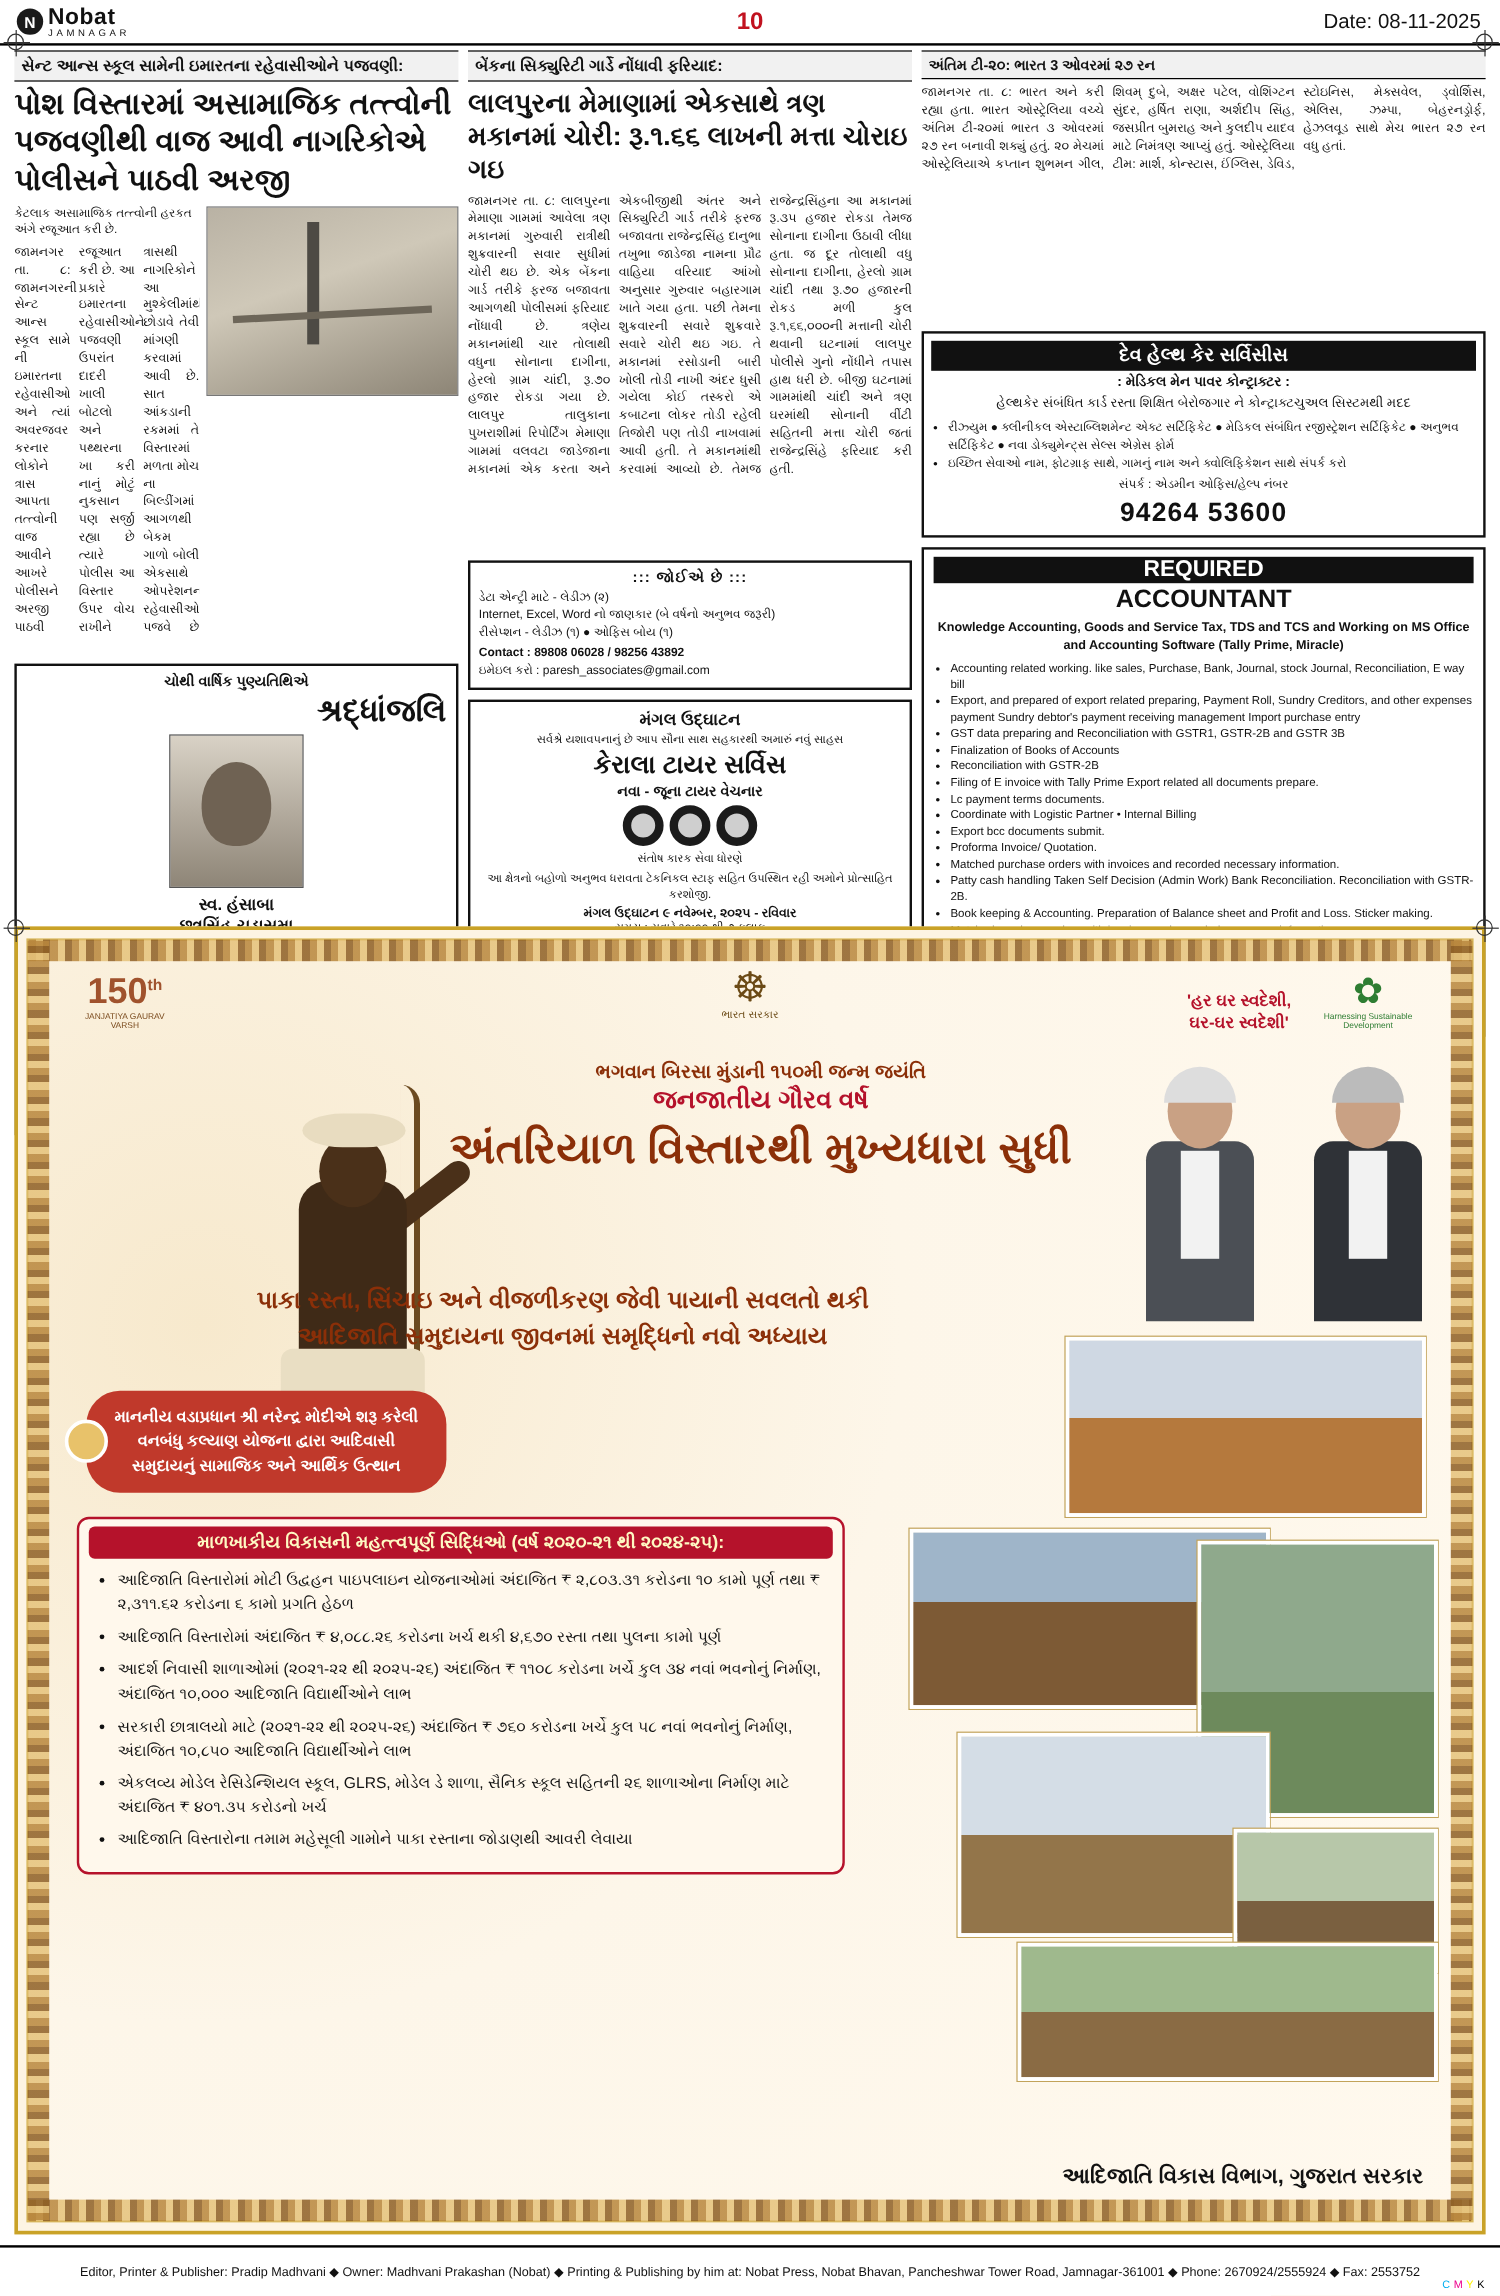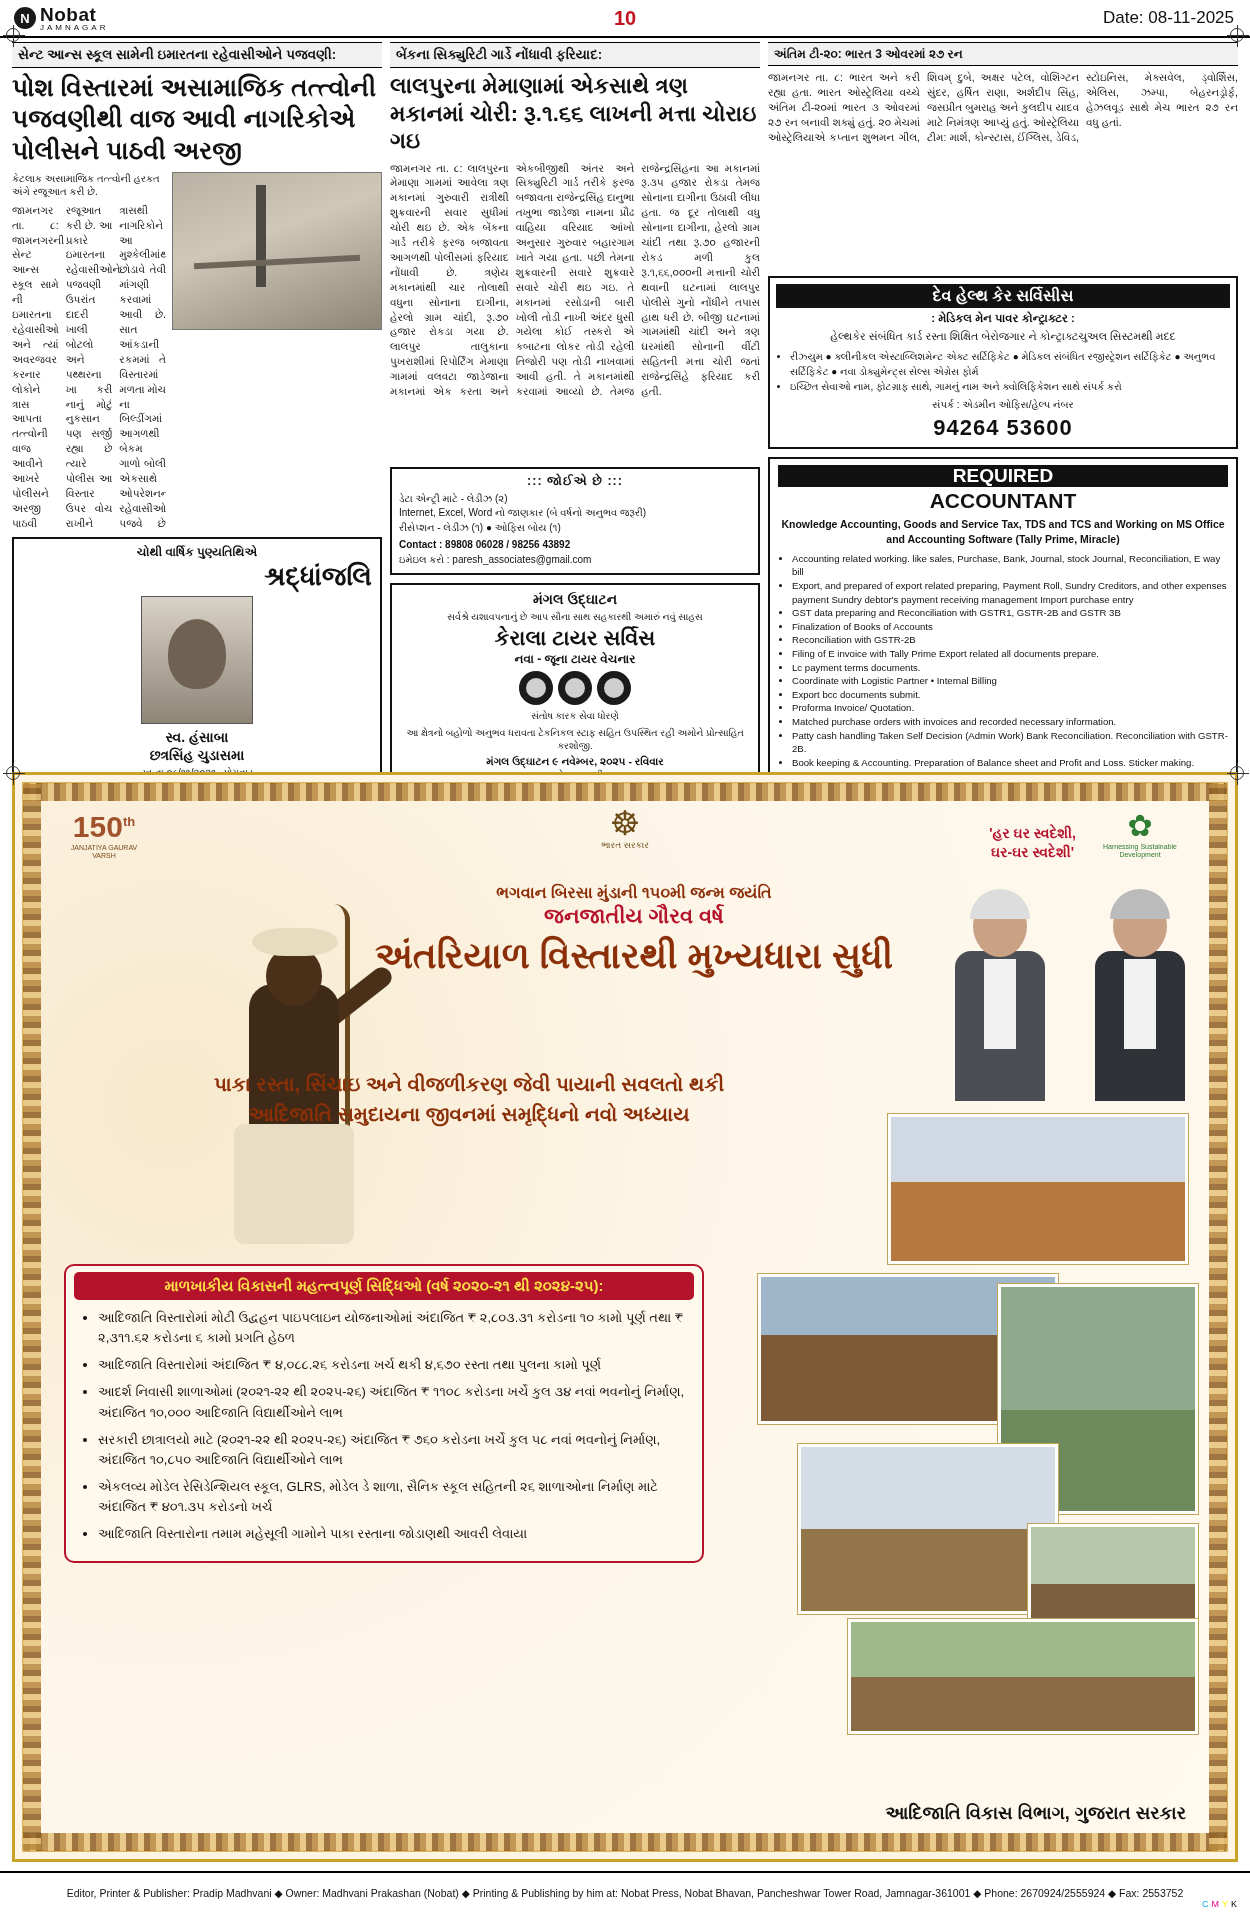--- a/index.html
+++ b/index.html
@@ -68,21 +68,21 @@
     background:#6d6659; transform:rotate(-3deg);
   }
   .photo:before{
     content:""; position:absolute; left:40%; top:8%; width:10px; height:65%;
     background:#4d4a44;
   }
   .caption { font-size:10px; line-height:1.35; }
 
   
   .obit {
-    border:2px solid #111; margin-top:4px; padding:6px 8px 10px;
+    border:2px solid #111; margin-top:20px; padding:6px 8px 10px;
     text-align:center; background:#fff; position:relative;
   }
   .obit .t1{font-size:12px;font-weight:bold;}
   .obit .t2{font-size:26px;font-weight:bold;margin:2px 0 4px;text-align:right;}
   .obit-portrait{
     width:112px;height:128px;margin:2px auto 4px;border:1px solid #555;
     background:linear-gradient(180deg,#d9d2c6,#8e8577);
     position:relative; overflow:hidden;
   }
   .obit-portrait:after{
@@ -223,21 +223,21 @@
   .pill-deco{
     position:absolute;left:-18px;top:50%;margin-top:-18px;width:36px;height:36px;
     border-radius:50%;background:#e8c26a;border:3px solid #fff;
   }
 
   .achv{
     position:absolute;left:40px;top:480px;width:640px;
     border:2px solid #b5122b;border-radius:10px;background:#fff8ec;padding:10px 14px;
   }
   .achv .h{
-    background:#b5122b;color:#fde047;font-size:15px;font-weight:bold;text-align:center;
+    background:#b5122b;color:#fef9c3;font-size:15px;font-weight:bold;text-align:center;
     padding:5px;border-radius:5px;margin:-4px -6px 8px;
   }
   .achv ul{margin:0;padding-left:18px;}
   .achv li{font-size:13px;line-height:1.55;margin-bottom:7px;color:#111;}
 
   .gallery{position:absolute;right:28px;top:330px;width:500px;height:620px;}
   .gimg{position:absolute;border:3px solid #fff;box-shadow:0 0 0 1px #c2a35a;}
   .g1{left:190px;top:0;width:300px;height:150px;background:linear-gradient(180deg,#cfd8e3 0 45%,#b5793d 45% 100%);}
   .g2{left:60px;top:160px;width:300px;height:150px;background:linear-gradient(180deg,#9fb5c9 0 40%,#7d5a35 40% 100%);}
   .g3{left:300px;top:170px;width:200px;height:230px;background:linear-gradient(180deg,#8fa98c 0 55%,#6d8a5c 55% 100%);}
@@ -450,20 +450,24 @@
 
       <div class="gov-headings">
         <div class="gh1">ભગવાન બિરસા મુંડાની ૧૫૦મી જન્મ જયંતિ</div>
         <div class="gh2">જનજાતીય ગૌરવ વર્ષ</div>
         <div class="gh3">અંતરિયાળ વિસ્તારથી મુખ્યધારા સુધી</div>
       </div>
 
       <div class="gov-sub" style="white-space:pre-line">પાકા રસ્તા, સિંચાઇ અને વીજળીકરણ જેવી પાયાની સવલતો થકી
 આદિજાતિ સમુદાયના જીવનમાં સમૃદ્ધિનો નવો અધ્યાય</div>
 
+      <div class="pillbox pill-1">
+        <span class="pill-deco"></span>
+        <span>માનનીય વડાપ્રધાન શ્રી નરેન્દ્ર મોદીએ શરૂ કરેલી વનબંધુ કલ્યાણ યોજના દ્વારા આદિવાસી સમુદાયનું સામાજિક અને આર્થિક ઉત્થાન</span>
+      </div>
 
       <div class="achv">
         <div class="h">માળખાકીય વિકાસની મહત્ત્વપૂર્ણ સિદ્ધિઓ (વર્ષ ૨૦૨૦-૨૧ થી ૨૦૨૪-૨૫):</div>
         <ul>
           <li>આદિજાતિ વિસ્તારોમાં મોટી ઉદ્વહન પાઇપલાઇન યોજનાઓમાં અંદાજિત ₹ ૨,૮૦૩.૩૧ કરોડના ૧૦ કામો પૂર્ણ તથા ₹ ૨,૩૧૧.૬૨ કરોડના ૬ કામો પ્રગતિ હેઠળ</li>
           <li>આદિજાતિ વિસ્તારોમાં અંદાજિત ₹ ૪,૦૮૮.૨૬ કરોડના ખર્ચ થકી ૪,૬૭૦ રસ્તા તથા પુલના કામો પૂર્ણ</li>
           <li>આદર્શ નિવાસી શાળાઓમાં (૨૦૨૧-૨૨ થી ૨૦૨૫-૨૬) અંદાજિત ₹ ૧૧૦૮ કરોડના ખર્ચે કુલ ૩૪ નવાં ભવનોનું નિર્માણ, અંદાજિત ૧૦,૦૦૦ આદિજાતિ વિદ્યાર્થીઓને લાભ</li>
           <li>સરકારી છાત્રાલયો માટે (૨૦૨૧-૨૨ થી ૨૦૨૫-૨૬) અંદાજિત ₹ ૭૬૦ કરોડના ખર્ચે કુલ ૫૮ નવાં ભવનોનું નિર્માણ, અંદાજિત ૧૦,૮૫૦ આદિજાતિ વિદ્યાર્થીઓને લાભ</li>
           <li>એકલવ્ય મોડેલ રેસિડેન્શિયલ સ્કૂલ, GLRS, મોડેલ ડે શાળા, સૈનિક સ્કૂલ સહિતની ૨૬ શાળાઓના નિર્માણ માટે અંદાજિત ₹ ૪૦૧.૩૫ કરોડનો ખર્ચ</li>
           <li>આદિજાતિ વિસ્તારોના તમામ મહેસૂલી ગામોને પાકા રસ્તાના જોડાણથી આવરી લેવાયા</li>

